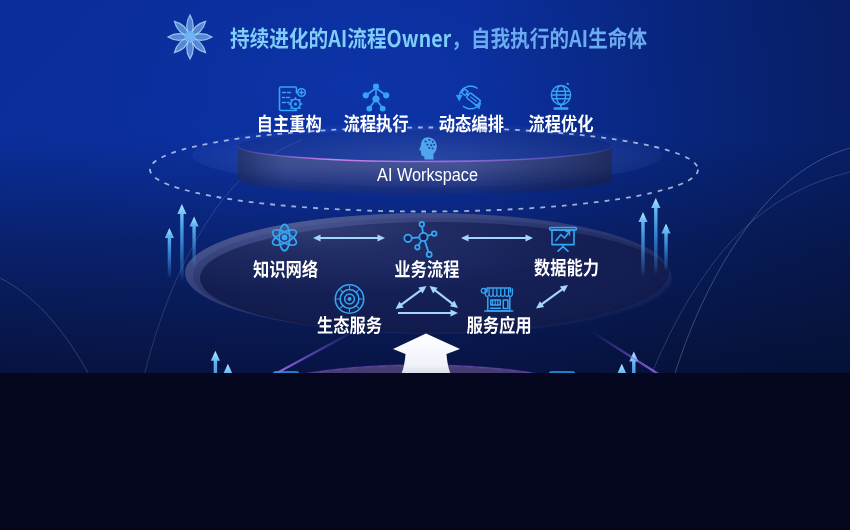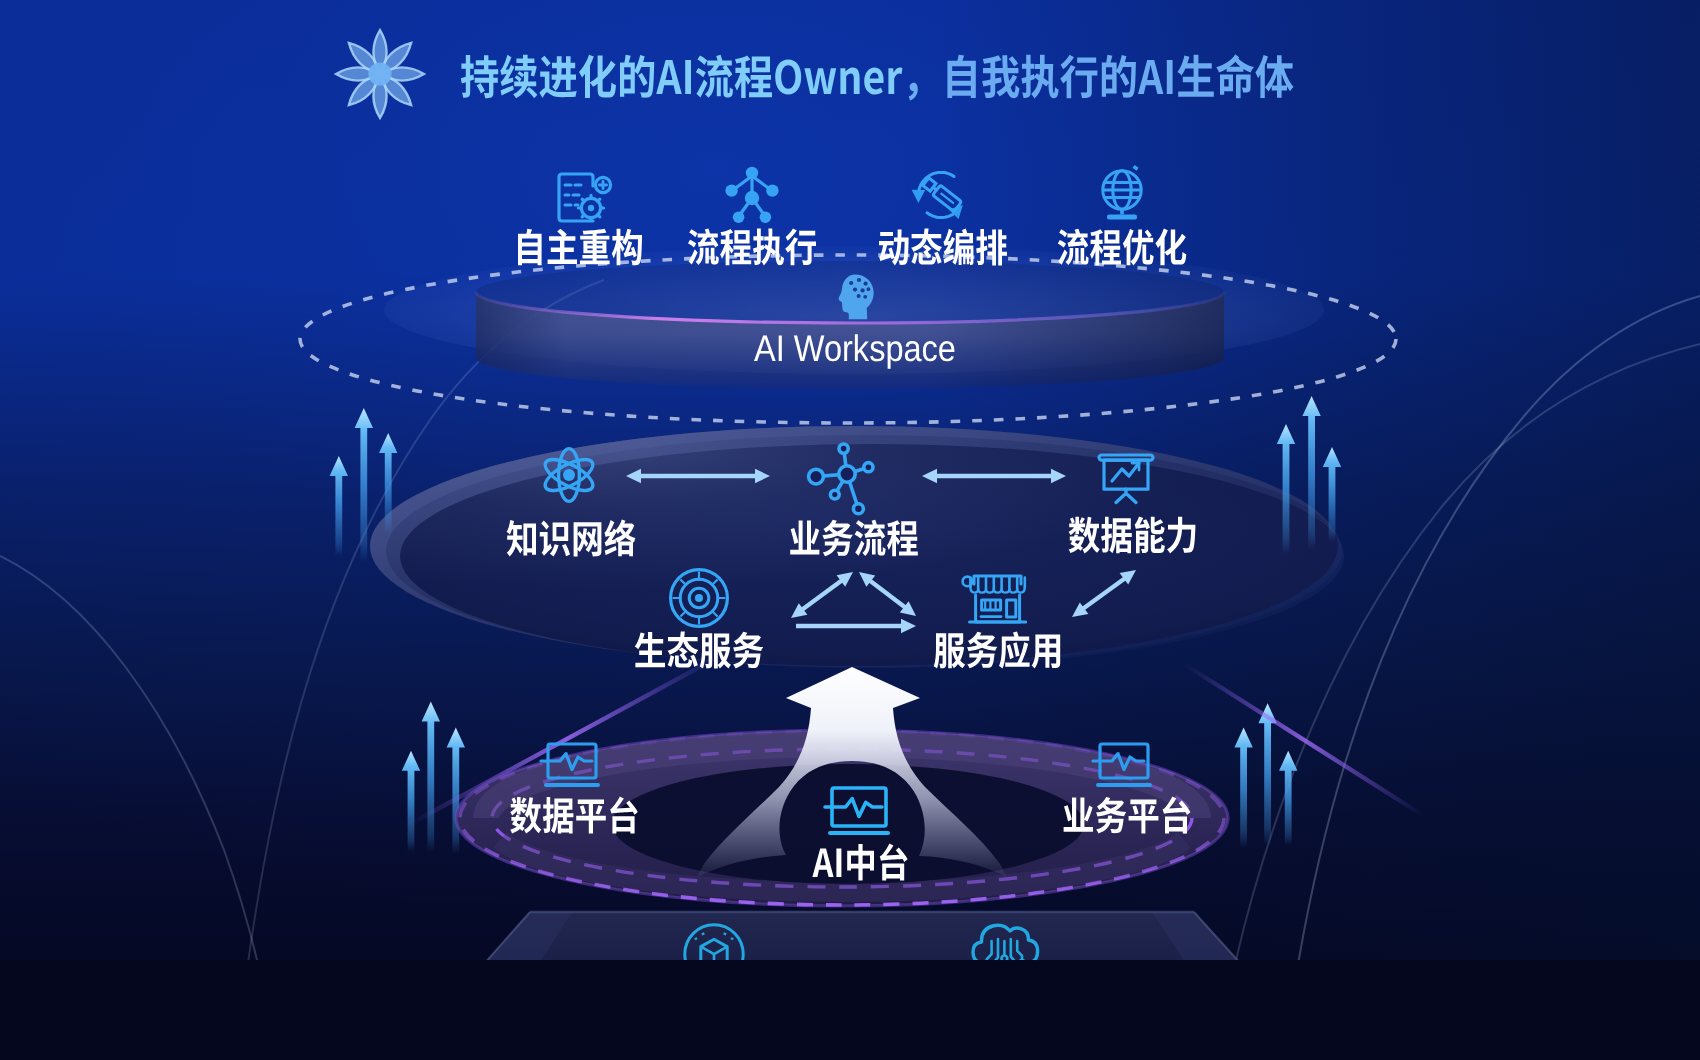--- a/index.html
+++ b/index.html
@@ -1,12 +1,12 @@
 <!DOCTYPE html>
-<html><head><meta charset="utf-8"><style>html,body{margin:0;padding:0;background:#05071f;}#stage{position:relative;width:850px;height:480px;overflow:hidden;font-family:"Liberation Sans",sans-serif;}</style></head><body>
+<html><head><meta charset="utf-8"><style>html,body{margin:0;padding:0;background:#05071f;}#stage{position:relative;width:850px;height:373px;overflow:hidden;font-family:"Liberation Sans",sans-serif;}</style></head><body>
 <div id="stage"><svg width="850" height="530" viewBox="0 0 850 530">
 <defs>
 <linearGradient id="bg" x1="0" y1="0" x2="0" y2="1">
  <stop offset="0" stop-color="#0a2c98"></stop>
           <stop offset="0.26" stop-color="#0a2d99"></stop>
  <stop offset="0.46" stop-color="#091f68"></stop>
           <stop offset="0.62" stop-color="#08174b"></stop>
  <stop offset="0.78" stop-color="#070d32"></stop>
           <stop offset="0.92" stop-color="#050823"></stop>
  <stop offset="1" stop-color="#04061d"></stop>

